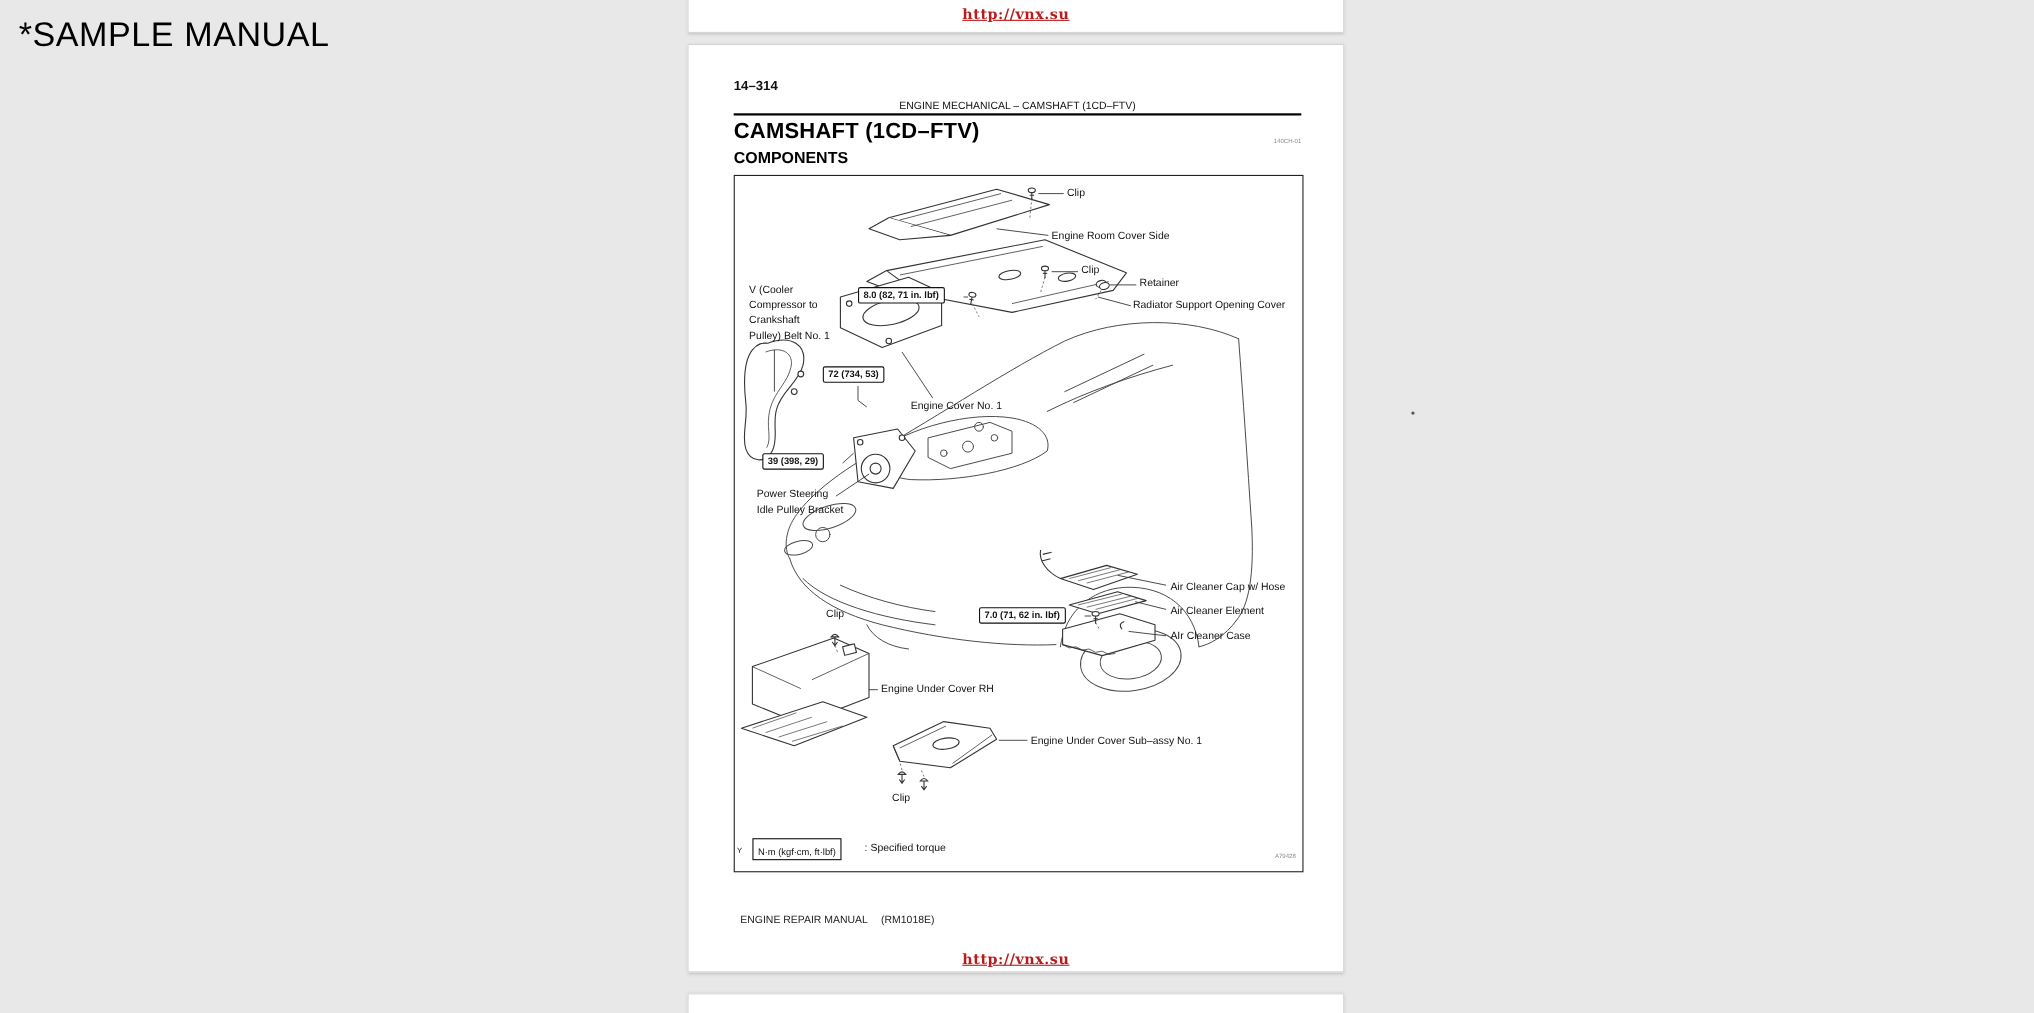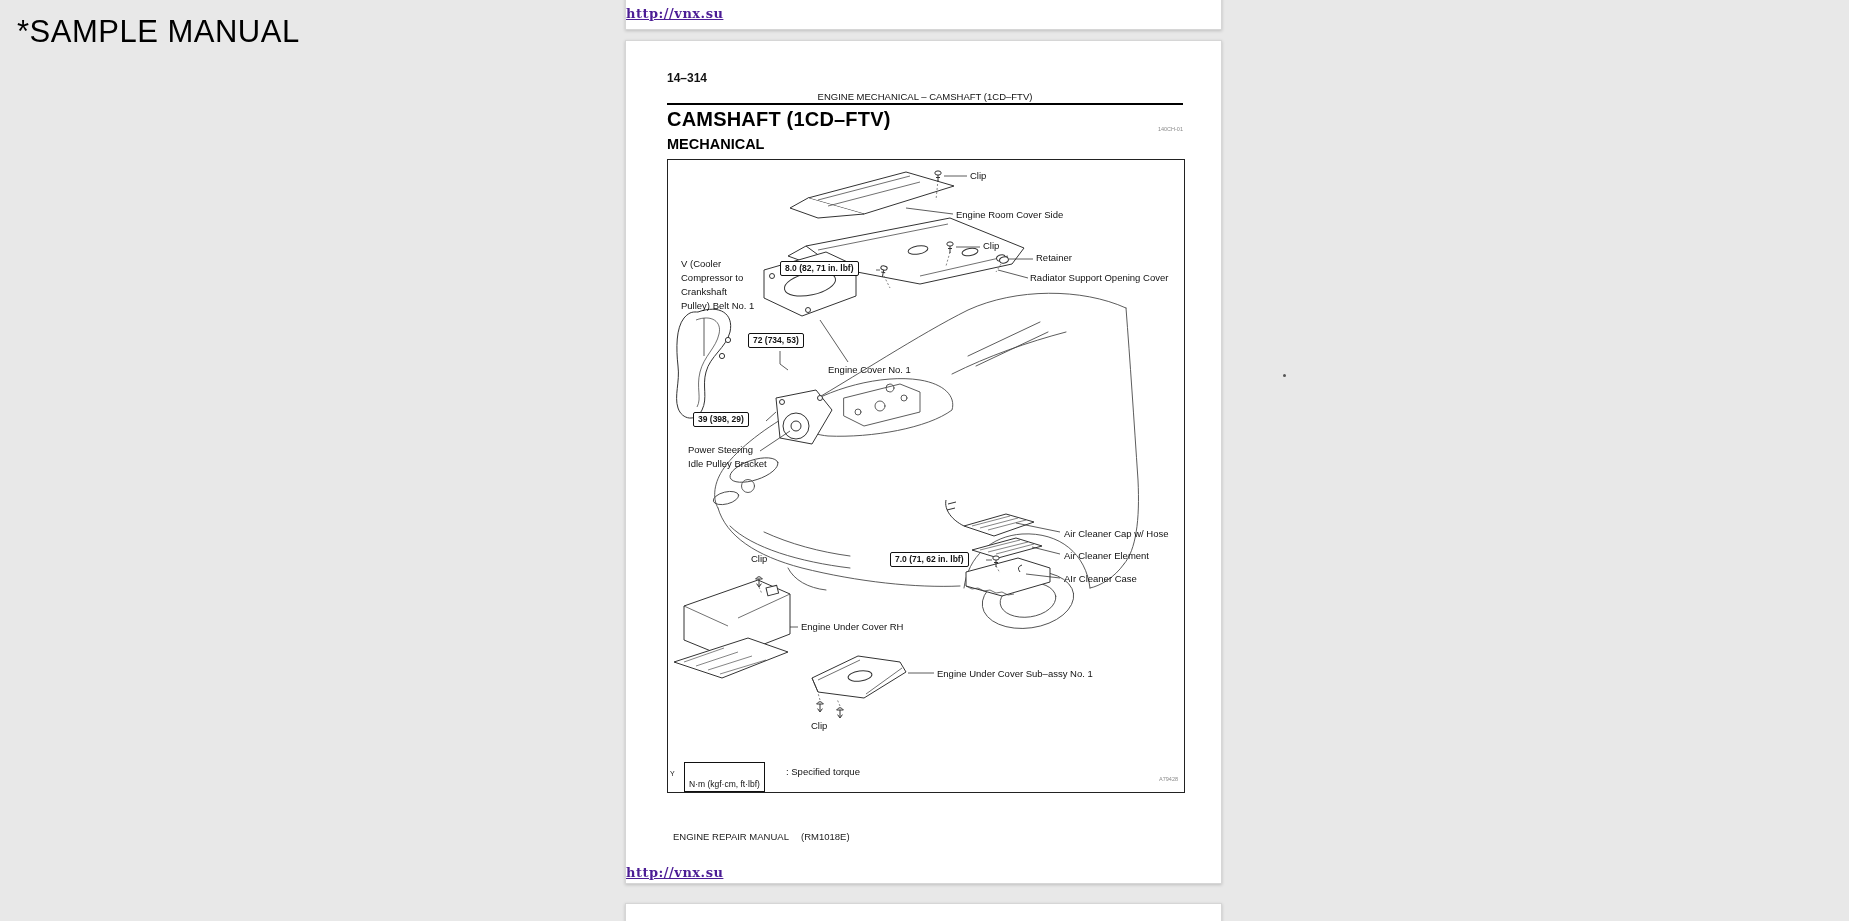--- a/index.html
+++ b/index.html
@@ -11,23 +11,23 @@
   }
   .page-sheet{
     position:absolute;left:625px;width:597px;background:#ffffff;
     border:1px solid #d6d6d6;box-shadow:0 1px 3px rgba(0,0,0,.18);
     box-sizing:border-box;
   }
   #page-top{top:-4px;height:34px;}
   #page-main{top:40px;height:844px;}
   #page-next{top:903px;height:30px;}
   .watermark{
-    position:absolute;left:0;right:0;
+    position:absolute;left:0;right:0;text-align:center;
     font-family:"DejaVu Serif", serif;font-weight:bold;font-size:13px;
-    color:#4c1d95;text-decoration:underline;letter-spacing:.5px;
+    color:#b91c1c;text-decoration:underline;letter-spacing:.5px;
   }
   #sample-overlay{
     position:absolute;left:17px;top:14px;font-size:31px;color:#000;
     letter-spacing:.5px;
   }
   
   .abs{position:absolute;white-space:nowrap;}
   #pg-num{left:41px;top:30px;font-weight:bold;font-size:12px;color:#111;}
   #run-head{left:41px;top:50px;width:516px;text-align:center;font-size:9.5px;color:#111;}
   #run-head b{font-weight:normal;}
@@ -40,21 +40,21 @@
     border:1px solid #222;box-sizing:content-box;
   }
   #diagram svg{position:absolute;left:0;top:0;}
   .lbl{position:absolute;font-size:9.5px;color:#111;white-space:nowrap;line-height:11px;}
   .tq{
     position:absolute;border:1px solid #111;border-radius:2px;background:#fff;
     font-size:8.5px;font-weight:bold;color:#111;padding:1px 4px 2px 4px;white-space:nowrap;
   }
   .legend-box{
     position:absolute;border:1px solid #111;background:#fff;
-    font-size:8.5px;color:#111;padding:16px 4px 2px 4px;white-space:nowrap;
+    font-size:8.5px;color:#111;padding:6px 4px 2px 4px;white-space:nowrap;
   }
   #corner-y{left:2px;top:610px;font-size:7px;color:#111;}
   #fig-code{left:450px;top:616px;width:60px;text-align:right;font-size:5.5px;color:#8a8a8a;}
   #legend-desc{left:118px;top:606px;font-size:9.5px;color:#111;}
   #footer-line{left:47px;top:790px;font-size:9.5px;color:#1c1c1c;}
   #footer-line .gap{display:inline-block;width:12px;}
   #wm-bottom{top:824px;}
   #wm-top{top:9px;}
   #dot-artifact{position:absolute;left:1283px;top:374px;width:3px;height:3px;background:#555;border-radius:50%;}
 </style>
@@ -69,21 +69,21 @@
 
 <div id="page-main" class="page-sheet">
   <div id="pg-num" class="abs">14–314</div>
   <div id="run-head" class="abs">
     <b>ENGINE MECHANICAL</b>
     <span>–</span>
     <span>CAMSHAFT (1CD–FTV)</span>
   </div>
   <div id="head-rule" class="abs"></div>
   <div id="doc-title" class="abs">CAMSHAFT (1CD–FTV)</div>
-  <div id="doc-sub" class="abs">MECHANICAL</div>
+  <div id="doc-sub" class="abs">COMPONENTS</div>
   <div id="rev-code" class="abs">140CH-01</div>
 
   <div id="diagram">
     <svg width="516" height="632" viewBox="0 0 516 632">
       <defs>
         <g id="pin" stroke="#333" fill="#fff" stroke-width="1">
           <ellipse cx="0" cy="0" rx="3.2" ry="2.1"></ellipse>
           <path d="M0,2 L0,9" fill="none"></path>
           <path d="M-2,4.5 L2,4.5" fill="none"></path>
         </g>

